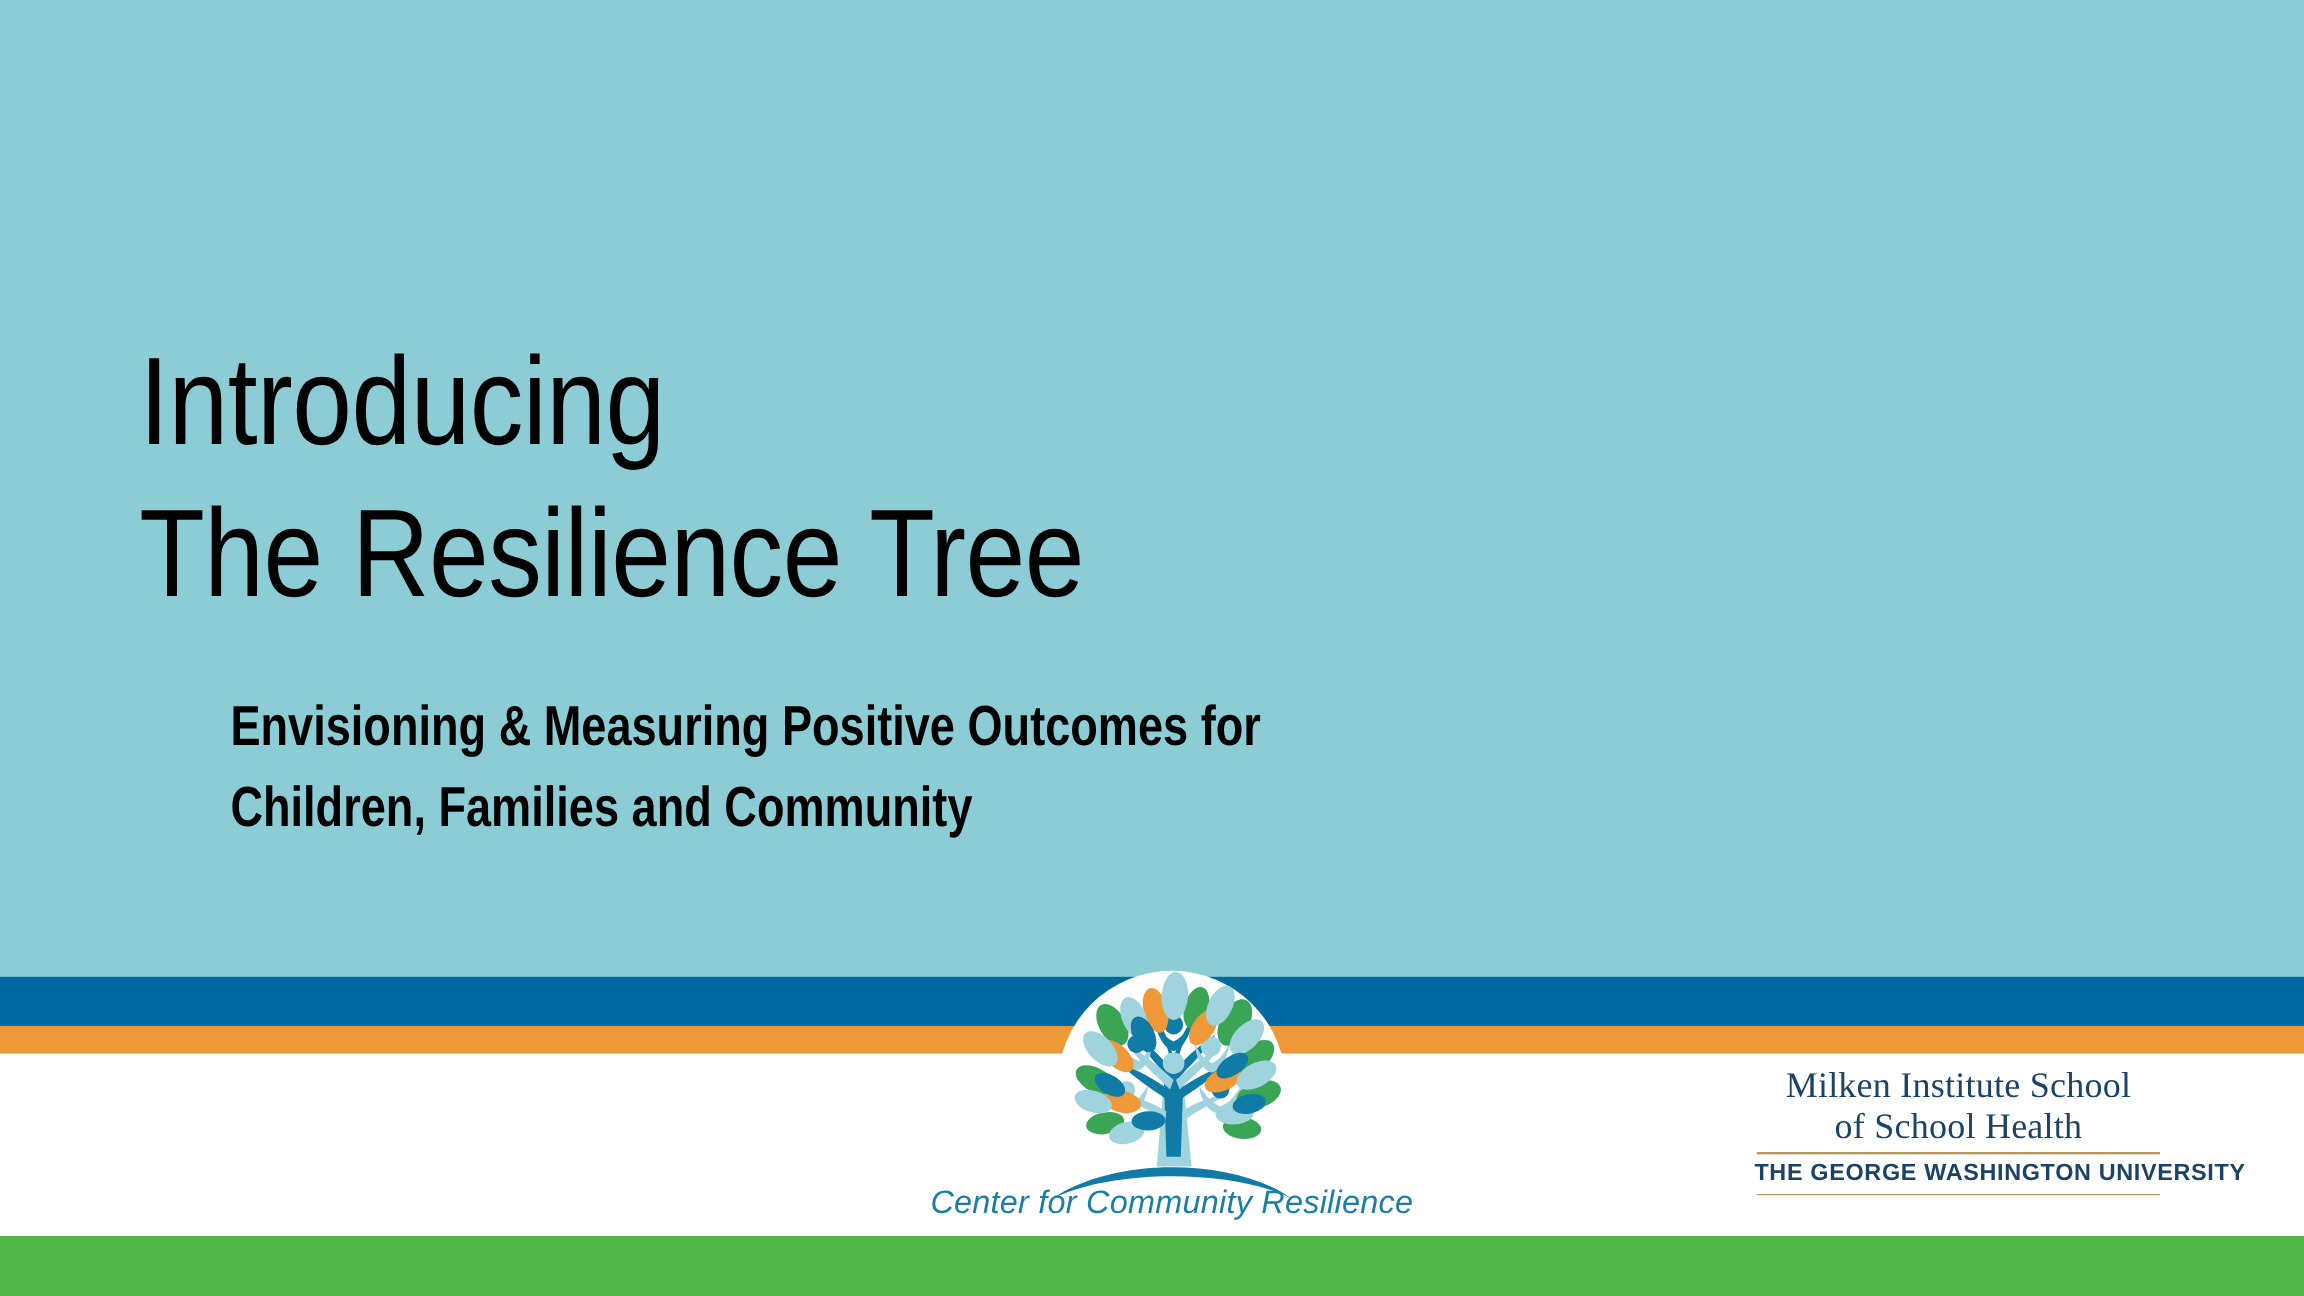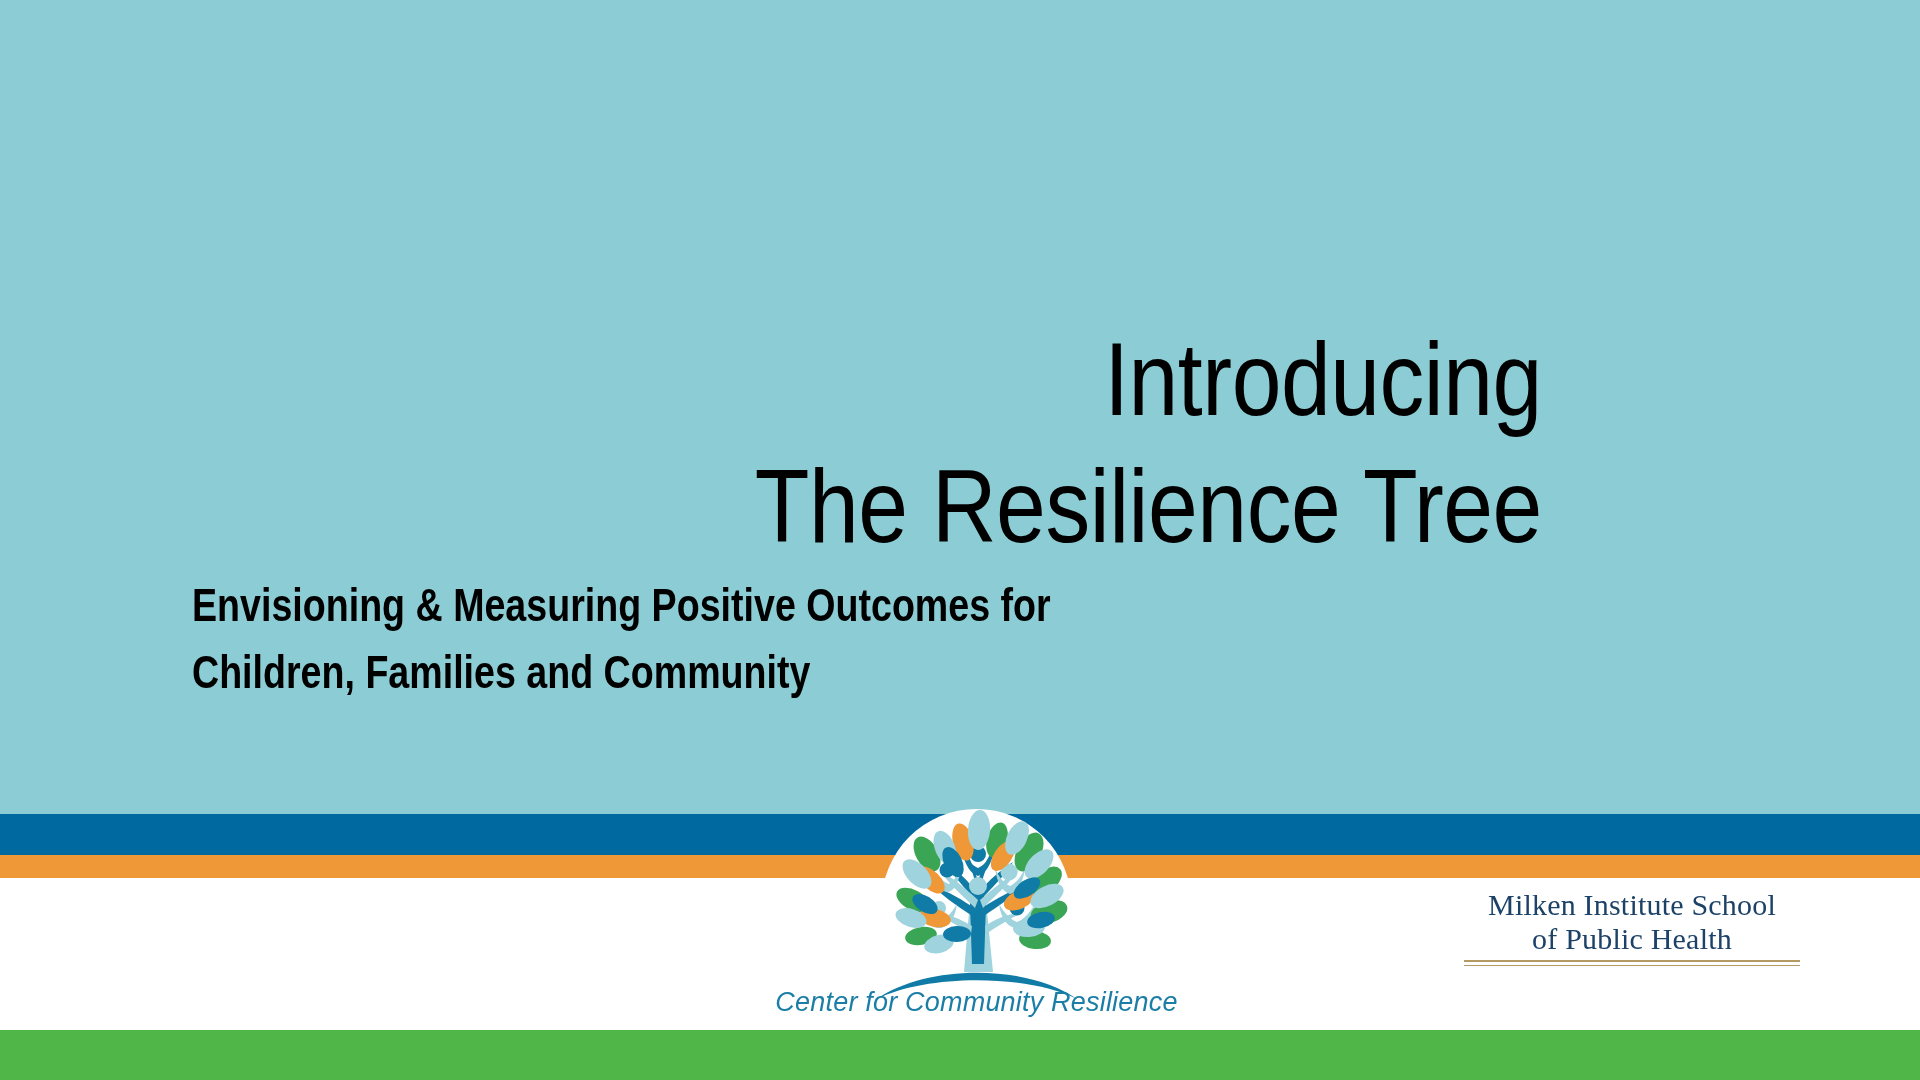--- a/index.html
+++ b/index.html
@@ -20,22 +20,21 @@
     background: #8ccdd5;
     overflow: hidden;
   }
 
   
   .title-block {
     position: absolute;
     left: 0;
     top: 272px;
     width: 1658px;
-    text-align: right;
-    margin-top: 44px;
+    text-align: left;
   }
   .title-line {
     font-family: "Liberation Sans Narrow", "Liberation Sans", sans-serif;
     font-stretch: condensed;
     font-weight: 400;
     font-size: 104px;
     line-height: 1.22;
     color: #000000;
     letter-spacing: -0.5px;
     transform: scaleX(0.86);
@@ -224,18 +223,19 @@
 
       <path d="M8 195 C 58 160, 158 160, 208 195 C 158 170, 58 170, 8 195 Z" fill="#0f7ba6"></path>
     </svg>
     <div style="position:absolute; left:-115px; top:183px; width:445px; text-align:center;
                 font-family:'Liberation Sans', sans-serif; font-size:27px; color:#1b7ea6;
                 letter-spacing:0.2px; white-space:nowrap;">Center for Community Resilience</div>
   </div>
 
   <div class="gw-logo">
     <div class="gw-name">Milken Institute School</div>
-    <div class="gw-name">of Public Health</div>
+    <div class="gw-name">of School Health</div>
     <div class="gw-rule"></div>
+    <div class="gw-sub">THE GEORGE WASHINGTON UNIVERSITY</div>
     <div class="gw-rule gw-rule-bottom"></div>
   </div>
 
 </div>
 
 </body></html>

